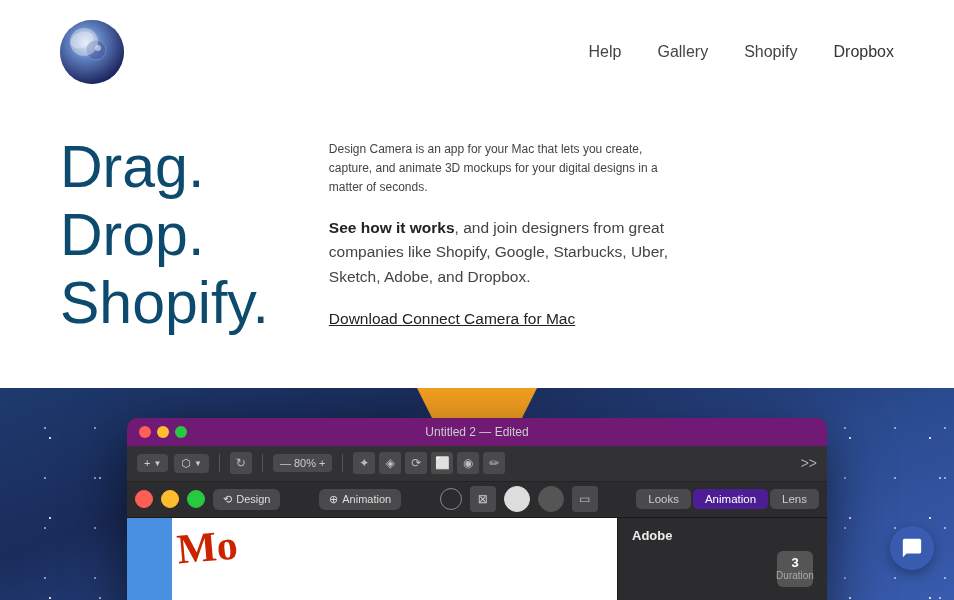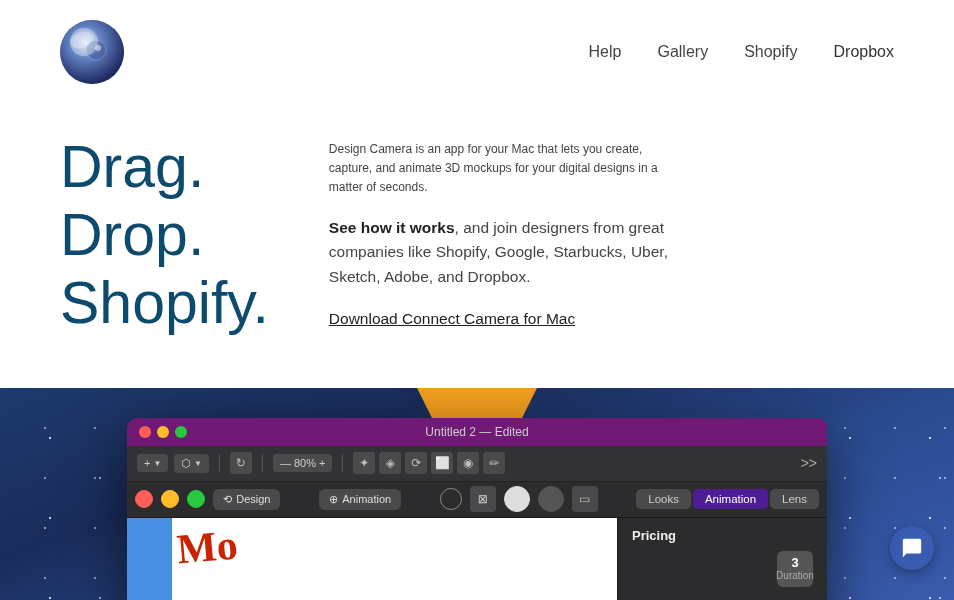--- a/index.html
+++ b/index.html
@@ -512,21 +512,21 @@
           <div class="left-strip"></div>
 
           <div class="center-canvas">
             <div class="canvas-handwriting">Mo</div>
 
           </div>
         </div>
       </div>
 
       <div class="right-panel">
-        <div class="right-panel-header">Pricing</div>
+        <div class="right-panel-header">Adobe</div>
         <div class="timing-row">
           <span></span>
           <div class="timing-badge">
             <span>3</span>
             <span class="timing-badge-label">Duration</span>
           </div>
         </div>
 
       </div>
     </div>

